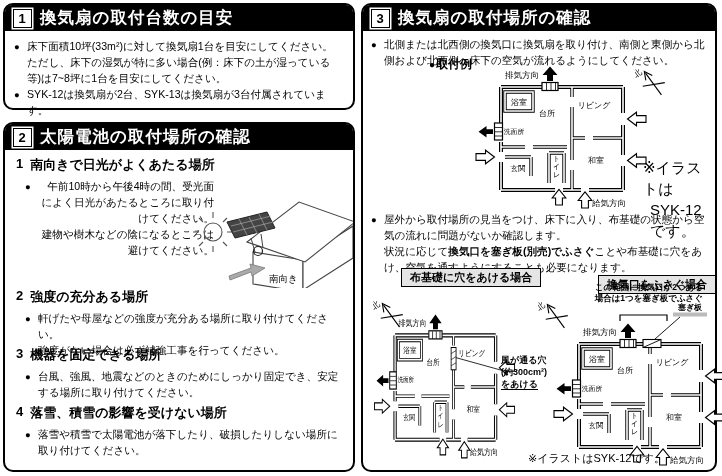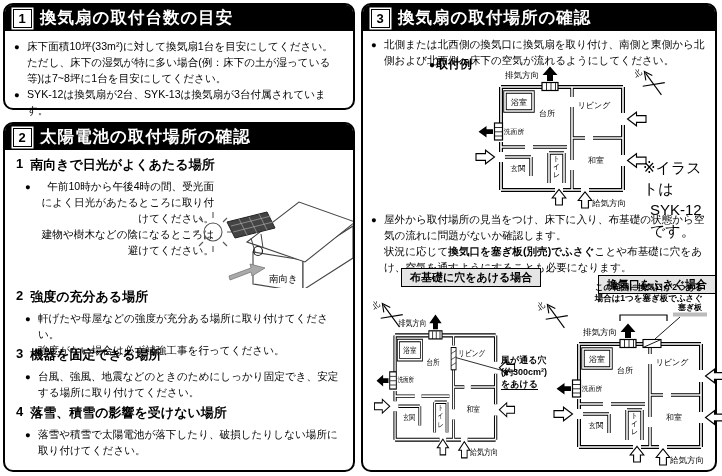--- a/index.html
+++ b/index.html
@@ -348,13 +348,14 @@
     <div>この範囲に換気口が2つある</div>
     <div>場合は1つを塞ぎ板でふさぐ</div>
   </div>
 
   <div class="abs" id="holetext">
     <div>風が通る穴</div>
     <div>(約300cm²)</div>
     <div><span class="ul">をあける</span></div>
   </div>
 
+  <div class="abs" id="bottomnote">※イラストはSYK-12です。</div>
 </div>
 
 </body></html>

